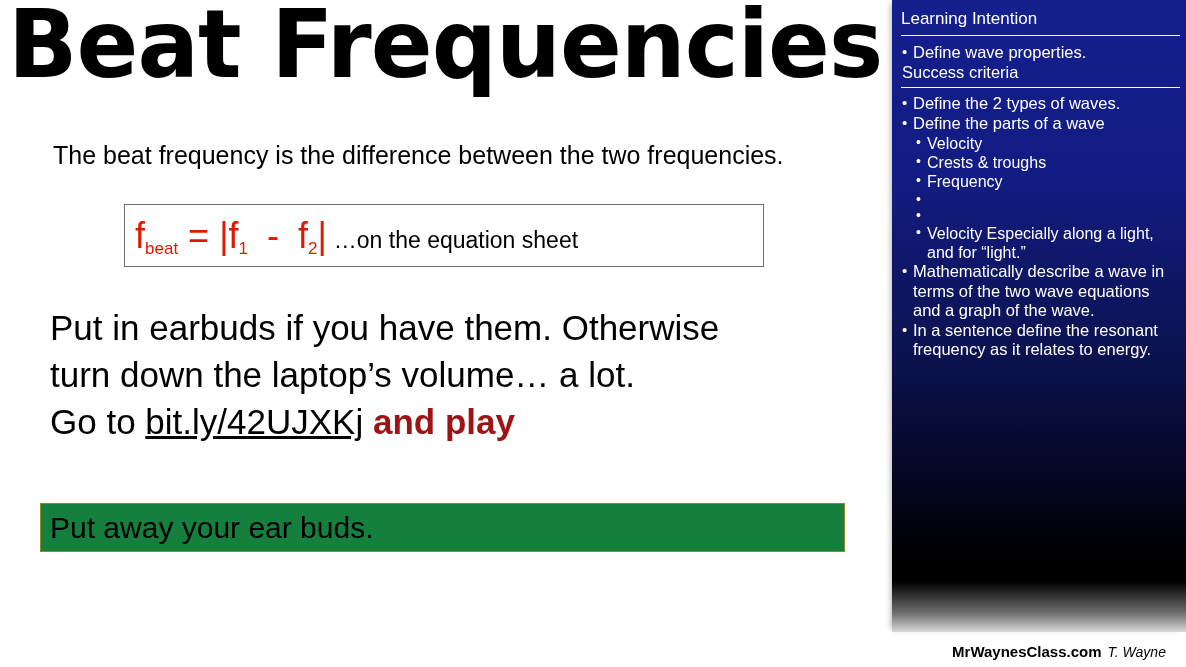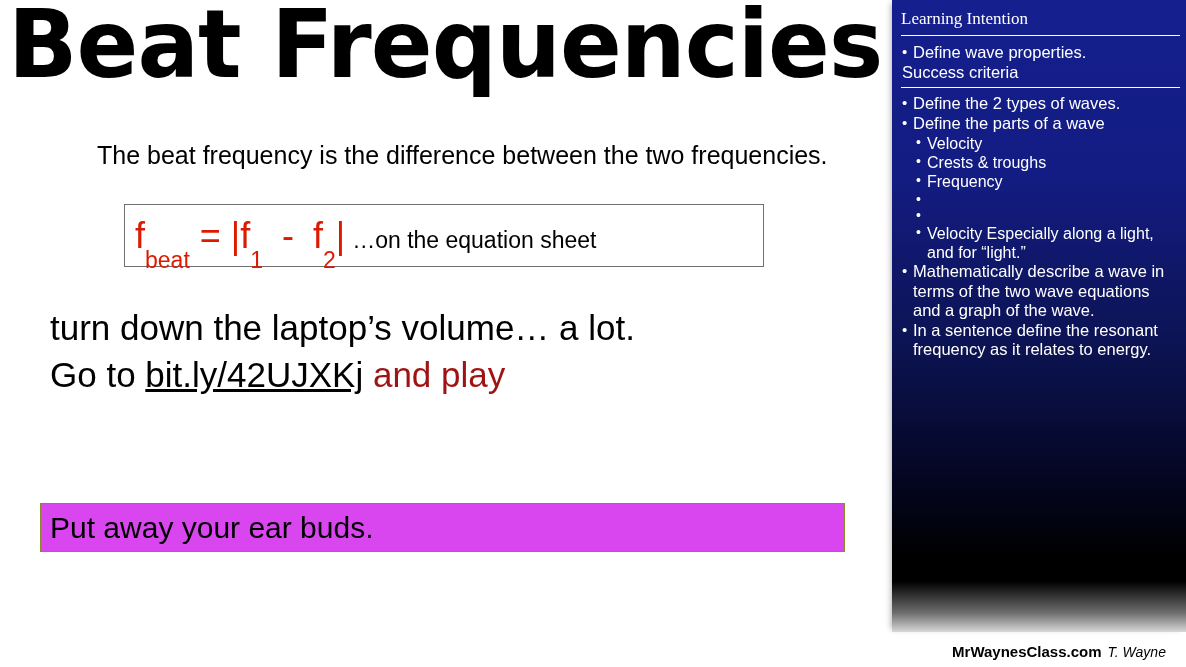--- a/index.html
+++ b/index.html
@@ -43,21 +43,20 @@
   }
 
   #intro-line {
     position: absolute;
     left: 53px;
     top: 140px;
     font-size: 25px;
     line-height: 1.25;
     color: #000000;
     white-space: nowrap;
-    margin-left: 44px;
   }
 
   
   #formula-box {
     position: absolute;
     left: 124px;
     top: 204px;
     width: 640px;
     height: 63px;
     border: 1px solid #6f6f6f;
@@ -67,24 +66,24 @@
     align-items: center;
   }
   .formula-red {
     color: #DD1A00;
     font-size: 36px;
     line-height: 1;
     padding-left: 10px;
     white-space: nowrap;
   }
   .formula-red .sub {
-    font-size: 23px;
+    font-size: 17px;
     vertical-align: baseline;
     position: relative;
-    top: 20px;
+    top: 6px;
   }
   .formula-red .gap { display: inline-block; width: 9px; }
   #formula-note {
     color: #000000;
     font-size: 23px;
     white-space: nowrap;
     padding-left: 7px;
     position: relative;
     top: 5px;
   }
@@ -97,30 +96,30 @@
     width: 800px;
     font-size: 35px;
     line-height: 1.34;
     color: #000000;
   }
   #body-block .line { white-space: nowrap; }
   .url-link {
     text-decoration: underline;
     color: #000000;
   }
-  .play-red { color: #9E1414; }
+  .play-red { color: #9E1414; font-weight: bold; }
 
   
   #highlight-bar {
     position: absolute;
     left: 40px;
     top: 503px;
     width: 805px;
     height: 49px;
-    background: #d946ef;
+    background: #15803d;
     border: 1px solid #8a8a26;
     box-sizing: border-box;
     display: flex;
     align-items: center;
   }
   #highlight-text {
     font-size: 30px;
     color: #000000;
     padding-left: 9px;
     white-space: nowrap;
@@ -145,21 +144,20 @@
     box-shadow: -4px 0 6px -3px rgba(0,0,0,0.30);
     overflow: hidden;
     color: #ffffff;
   }
 
   #panel-header {
     font-size: 17px;
     padding: 9px 0 6px 9px;
     color: #ffffff;
     white-space: nowrap;
-    font-family: Liberation Serif, serif;
   }
   .panel-divider {
     height: 1px;
     background: #ffffff;
     margin: 0 6px 0 9px;
   }
 
   #panel-section-a { padding: 7px 0 5px 0; }
   #panel-section-b { padding: 6px 0 0 0; }
 
@@ -235,20 +233,21 @@
   <div id="slide-title">Beat Frequencies</div>
 
   <div id="intro-line">The beat frequency is the difference between the two frequencies.</div>
 
   <div id="formula-box">
     <span class="formula-red"><span>f</span><span class="sub">beat</span><span>  =  </span><span>|</span><span>f</span><span class="sub">1</span><span class="gap"></span><span> - </span><span class="gap"></span><span>f</span><span class="sub">2</span><span>|</span></span>
     <span id="formula-note">…on the equation sheet</span>
   </div>
 
   <div id="body-block">
+    <div class="line">Put in earbuds if you have them. Otherwise</div>
     <div class="line">turn down the laptop’s volume… a lot.</div>
     <div class="line"><span>Go to </span><a class="url-link" href="#">bit.ly/42UJXKj</a><span class="play-red"> and play</span></div>
   </div>
 
   <div id="highlight-bar">
     <span id="highlight-text">Put away your ear buds.</span>
   </div>
 
 </div>
 

